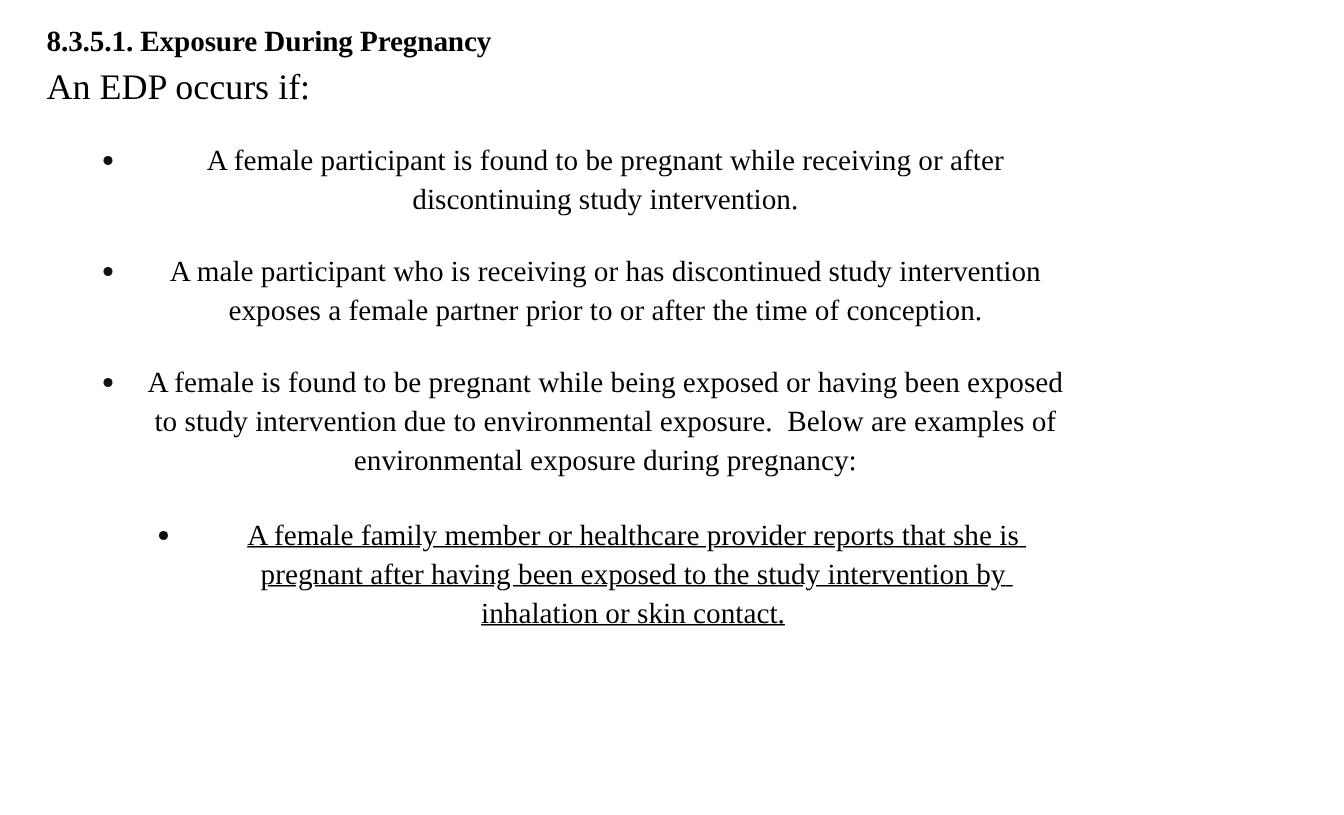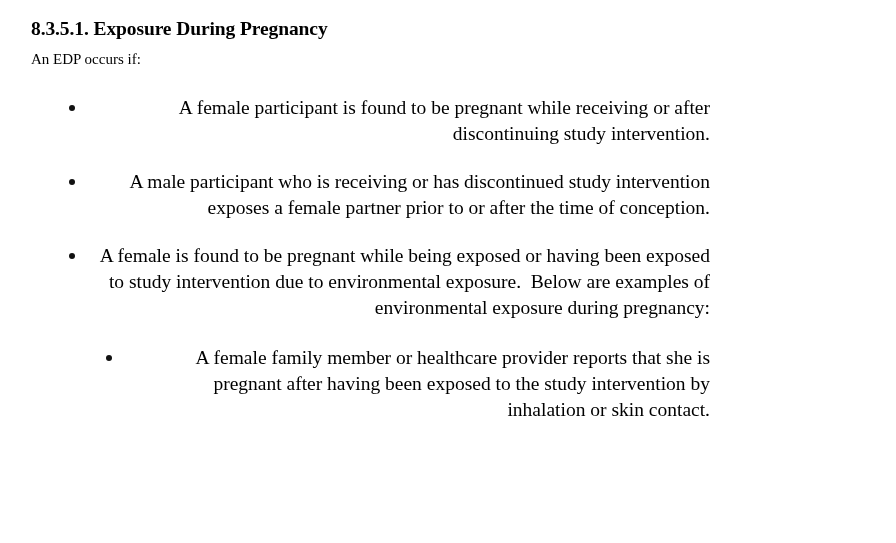--- a/index.html
+++ b/index.html
@@ -29,21 +29,21 @@
   .section-heading {
     font-size: 19.5px;
     font-weight: bold;
     line-height: 26px;
     margin: 0 0 4px 0;
     letter-spacing: -0.1px;
     white-space: pre-wrap;
   }
 
   .intro-line {
-    font-size: 15px;
+    font-size: 24px;
     font-weight: normal;
     line-height: 26px;
     margin: 0;
     white-space: pre-wrap;
   }
 
   .bullet-list {
     list-style: none;
     margin: 0;
     padding: 0;
@@ -71,20 +71,21 @@
 
   .level-2 {
     margin-top: 24px;
     margin-left: 0;
   }
 
   .level-2 > .bullet-item {
     padding-left: 37px;
     padding-right: 0px;
     margin-bottom: 28px;
+    text-decoration: underline;
   }
 
   .bullet-marker {
     position: absolute;
     left: 0;
     top: 0;
     width: 26px;
     text-align: left;
     font-size: 19.5px;
     line-height: 26px;
@@ -105,21 +106,21 @@
     border-radius: 50%;
     background: #111111;
     vertical-align: middle;
     position: relative;
     top: -2px;
   }
 
   .bullet-text {
     display: block;
     white-space: pre-wrap;
-    text-align: right;
+    text-align: center;
   }
 
   .sub-wrap {
     padding-left: 0;
   }
 </style>
 </head>
 <body>
 
 <div class="page">

